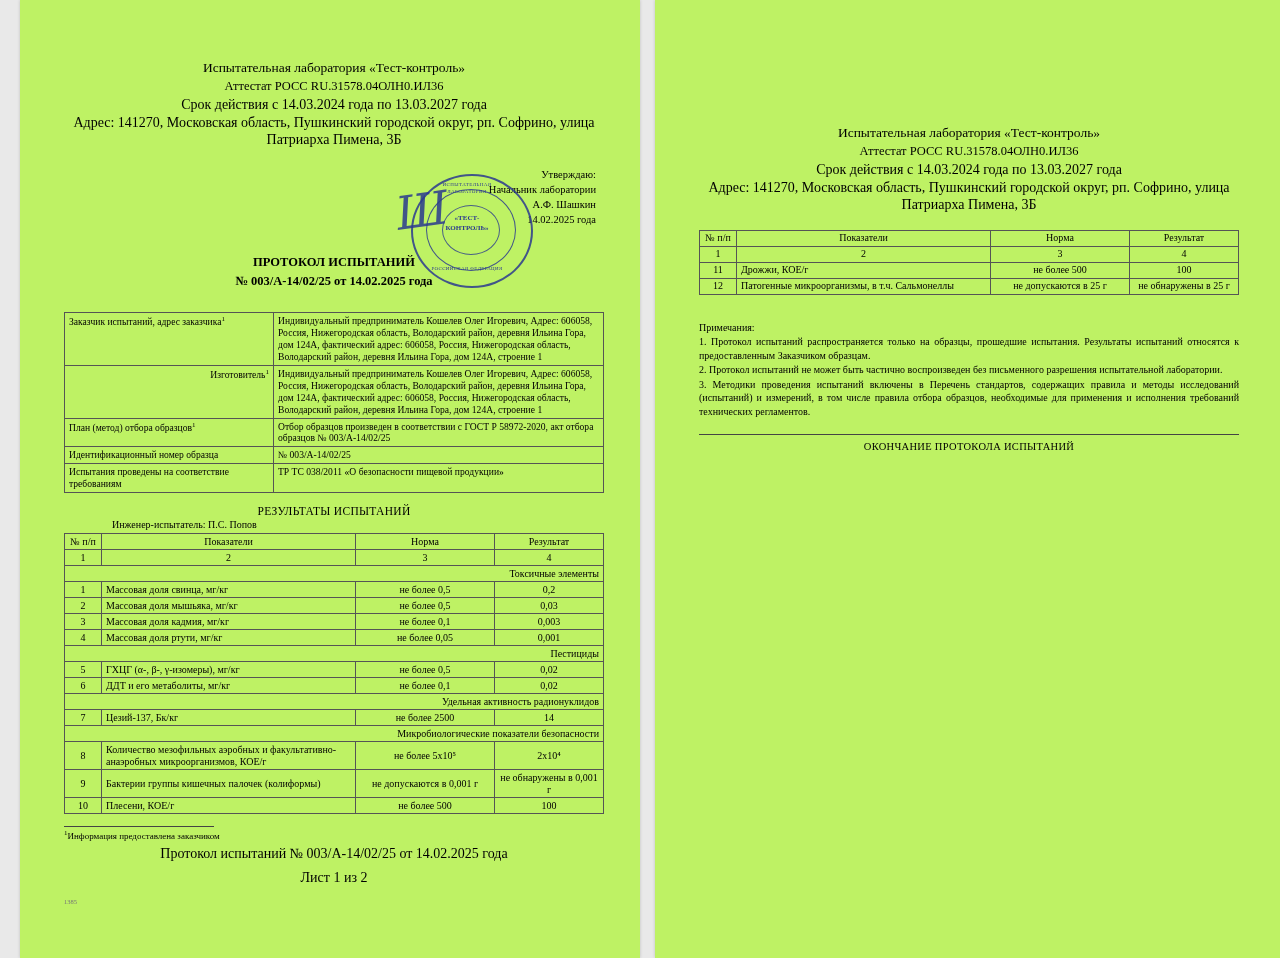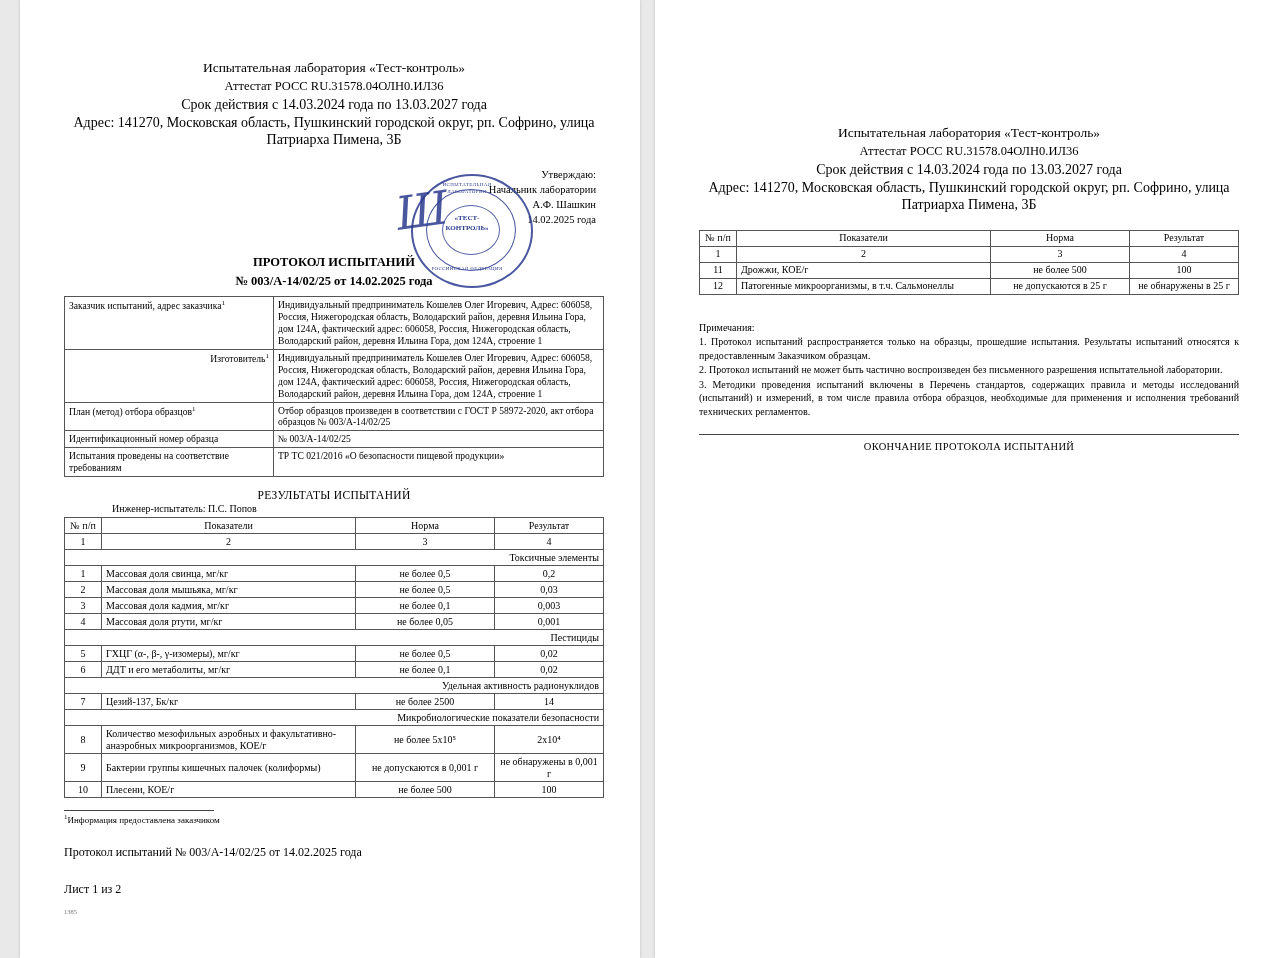--- a/index.html
+++ b/index.html
@@ -11,21 +11,21 @@
   #root {
     width: 1280px;
     height: 958px;
     position: relative;
     background: #e9e9e9;
     overflow: hidden;
   }
   .page {
     position: absolute;
     top: 0;
-    background: #ffffff;
+    background: #bef264;
     box-shadow: 0 0 3px rgba(0,0,0,0.18);
   }
   .page-left {
     left: 20px;
     width: 620px;
     height: 958px;
   }
   .page-right {
     left: 655px;
     width: 625px;
@@ -147,21 +147,21 @@
   .proto-title {
     margin-top: 26px;
     text-align: center;
     font-weight: bold;
     font-size: 12.5px;
     line-height: 1.45;
   }
   table.doc {
     width: 100%;
     border-collapse: collapse;
-    margin-top: 6px;
+    margin-top: 22px;
     font-size: 9.6px;
     line-height: 1.25;
   }
   table.doc td, table.doc th {
     border: 1px solid #555;
     padding: 2px 4px;
     vertical-align: top;
     font-weight: normal;
   }
   .results-head {
@@ -196,23 +196,23 @@
   .footnote-rule {
     width: 150px;
     border-top: 1px solid #444;
     margin-top: 12px;
   }
   .footnote {
     font-size: 9px;
     margin-top: 2px;
   }
   .foot-center {
-    text-align: left;
-    font-size: 12px;
-    margin-top: 19px;
+    text-align: center;
+    font-size: 14px;
+    margin-top: 3px;
     line-height: 1.45;
   }
   .page-code {
     font-size: 6.5px;
     color: #777;
     margin-top: 10px;
   }
   .notes {
     font-size: 10px;
     margin-top: 26px;
@@ -282,21 +282,21 @@
             <tr>
               <td style="width: 200px;">План (метод) отбора образцов<sup>1</sup></td>
               <td>Отбор образцов произведен в соответствии с ГОСТ Р 58972-2020, акт отбора образцов № 003/А-14/02/25</td>
             </tr>
             <tr>
               <td style="width: 200px;">Идентификационный номер образца</td>
               <td>№ 003/А-14/02/25</td>
             </tr>
             <tr>
               <td style="width: 200px;">Испытания проведены на соответствие требованиям</td>
-              <td>ТР ТС 021/2016 «О безопасности пищевой продукции»</td>
+              <td>ТР ТС 038/2011 «О безопасности пищевой продукции»</td>
             </tr>
           </tbody>
       </table>
 
       <div class="results-head">РЕЗУЛЬТАТЫ ИСПЫТАНИЙ</div>
       <div class="engineer">Инженер-испытатель: П.С. Попов</div>
 
       <table class="res">
         <thead>
           <tr>

